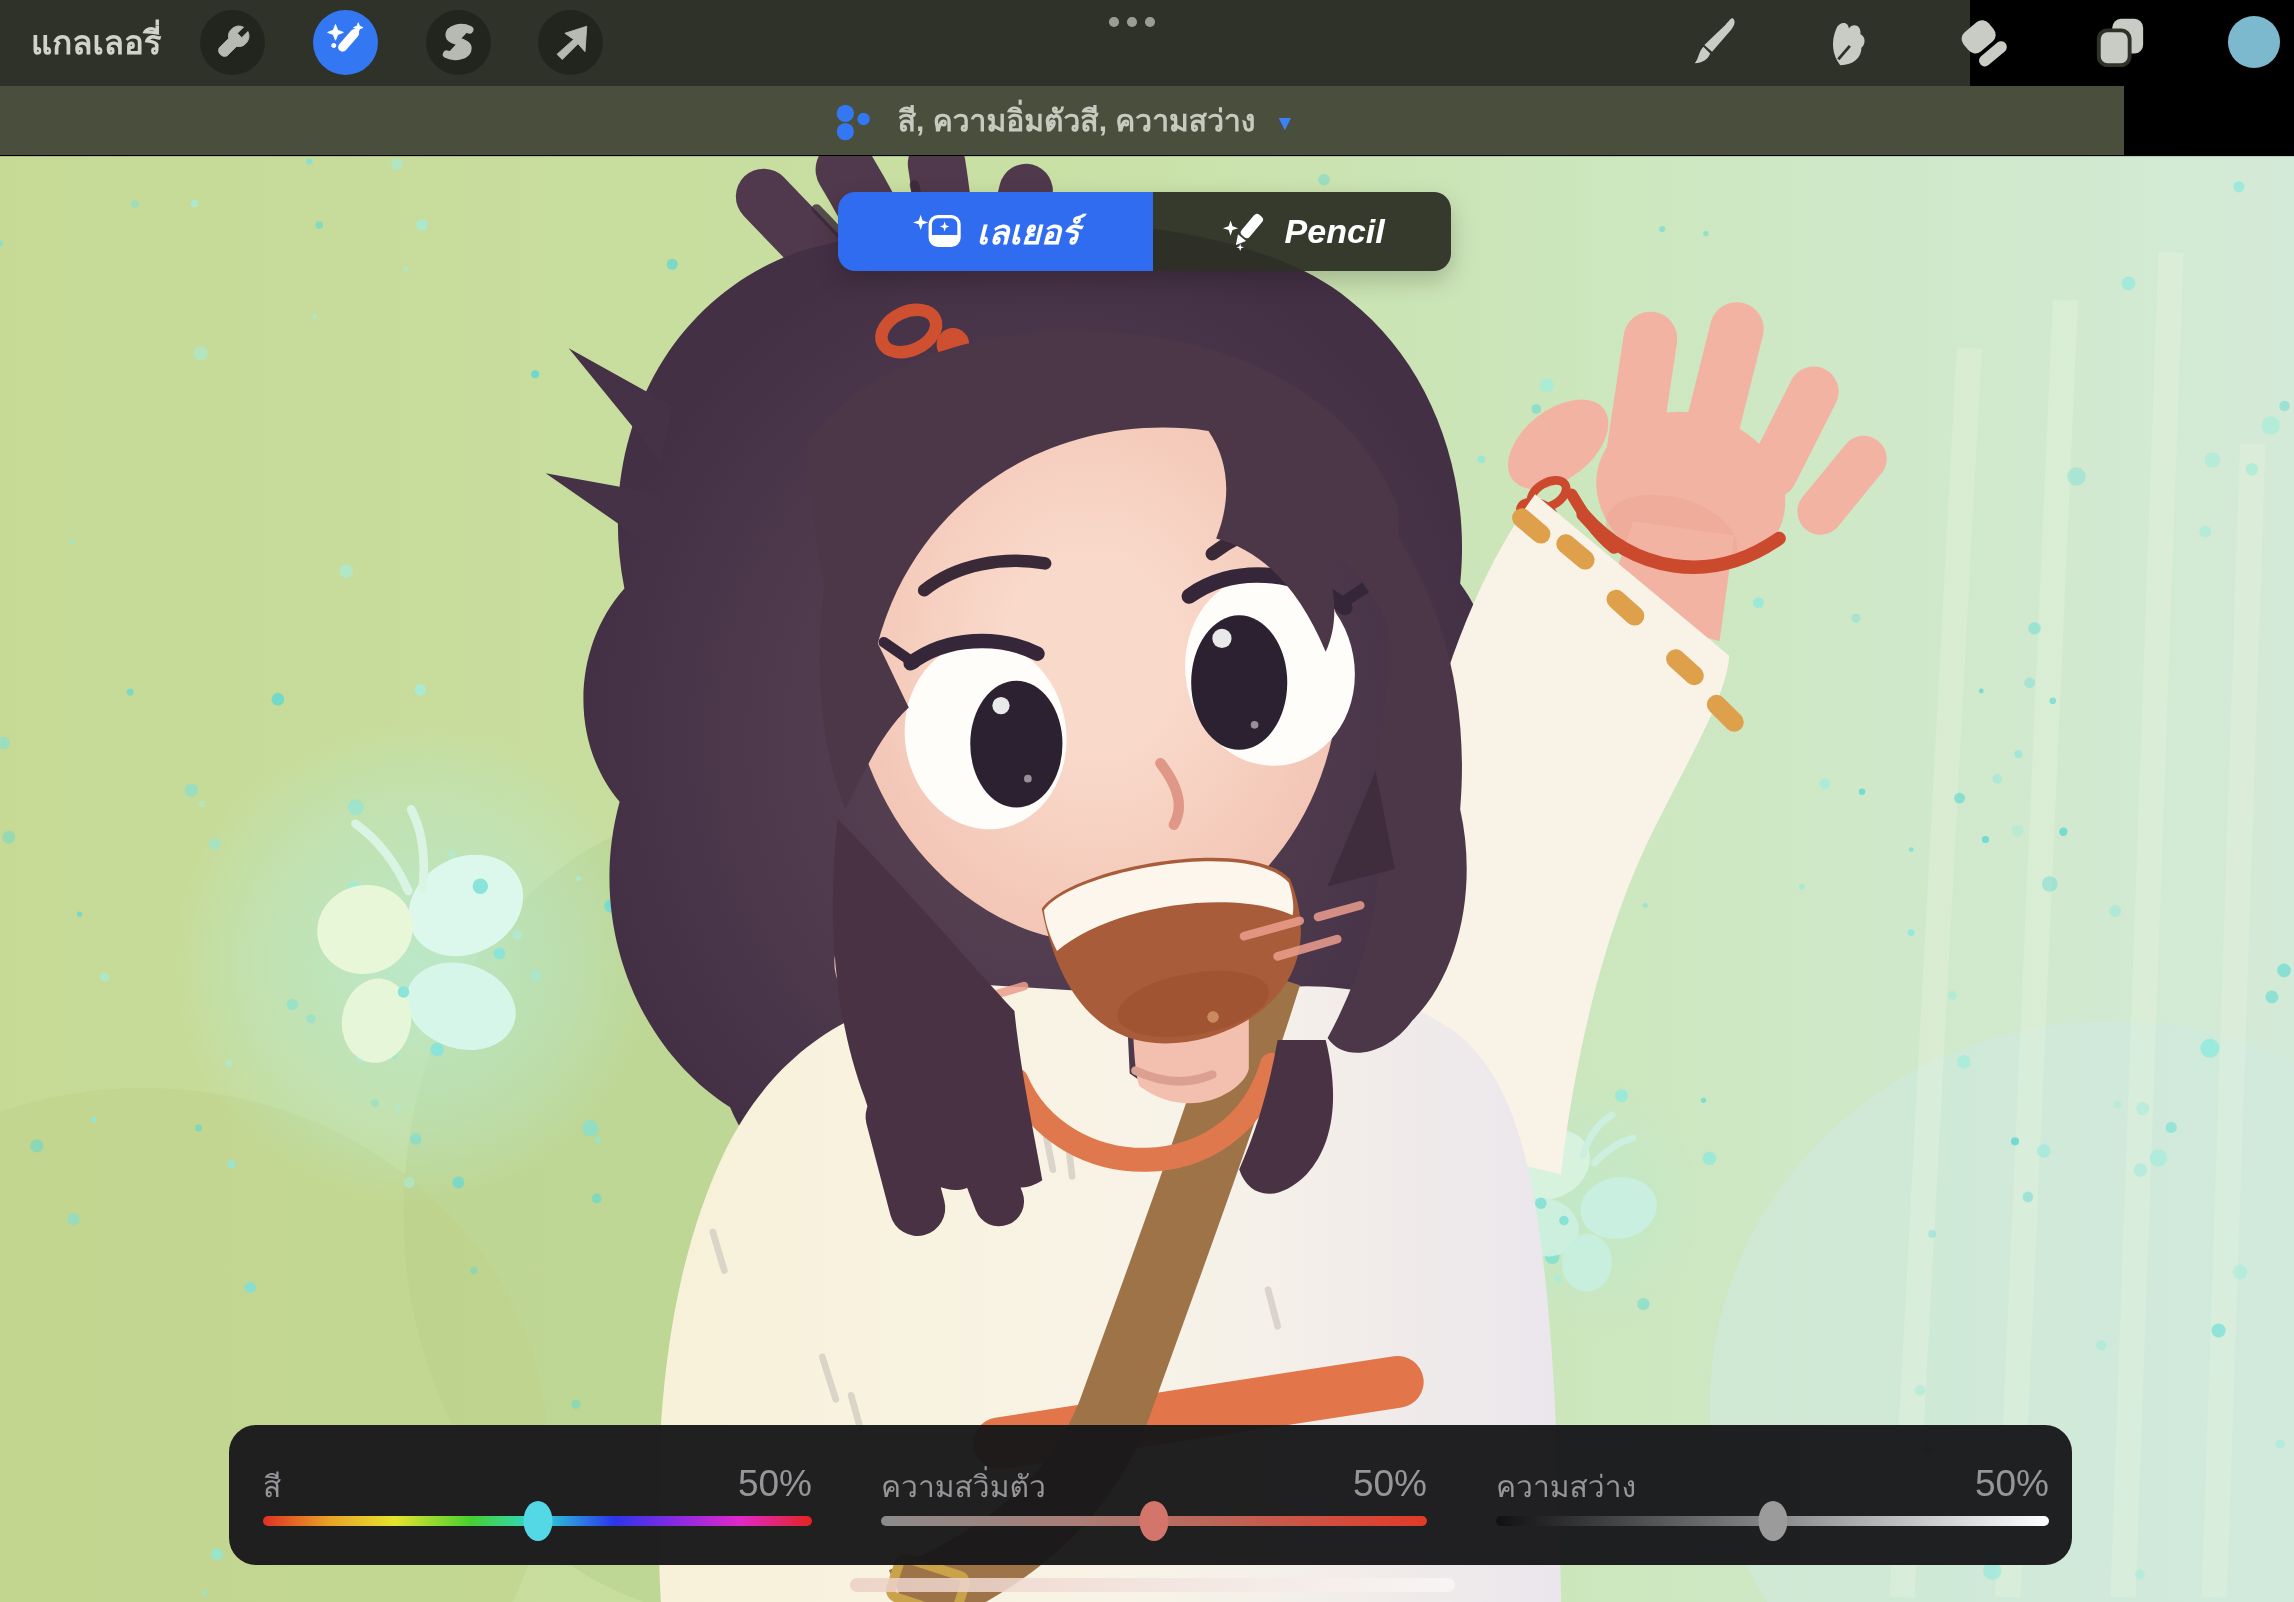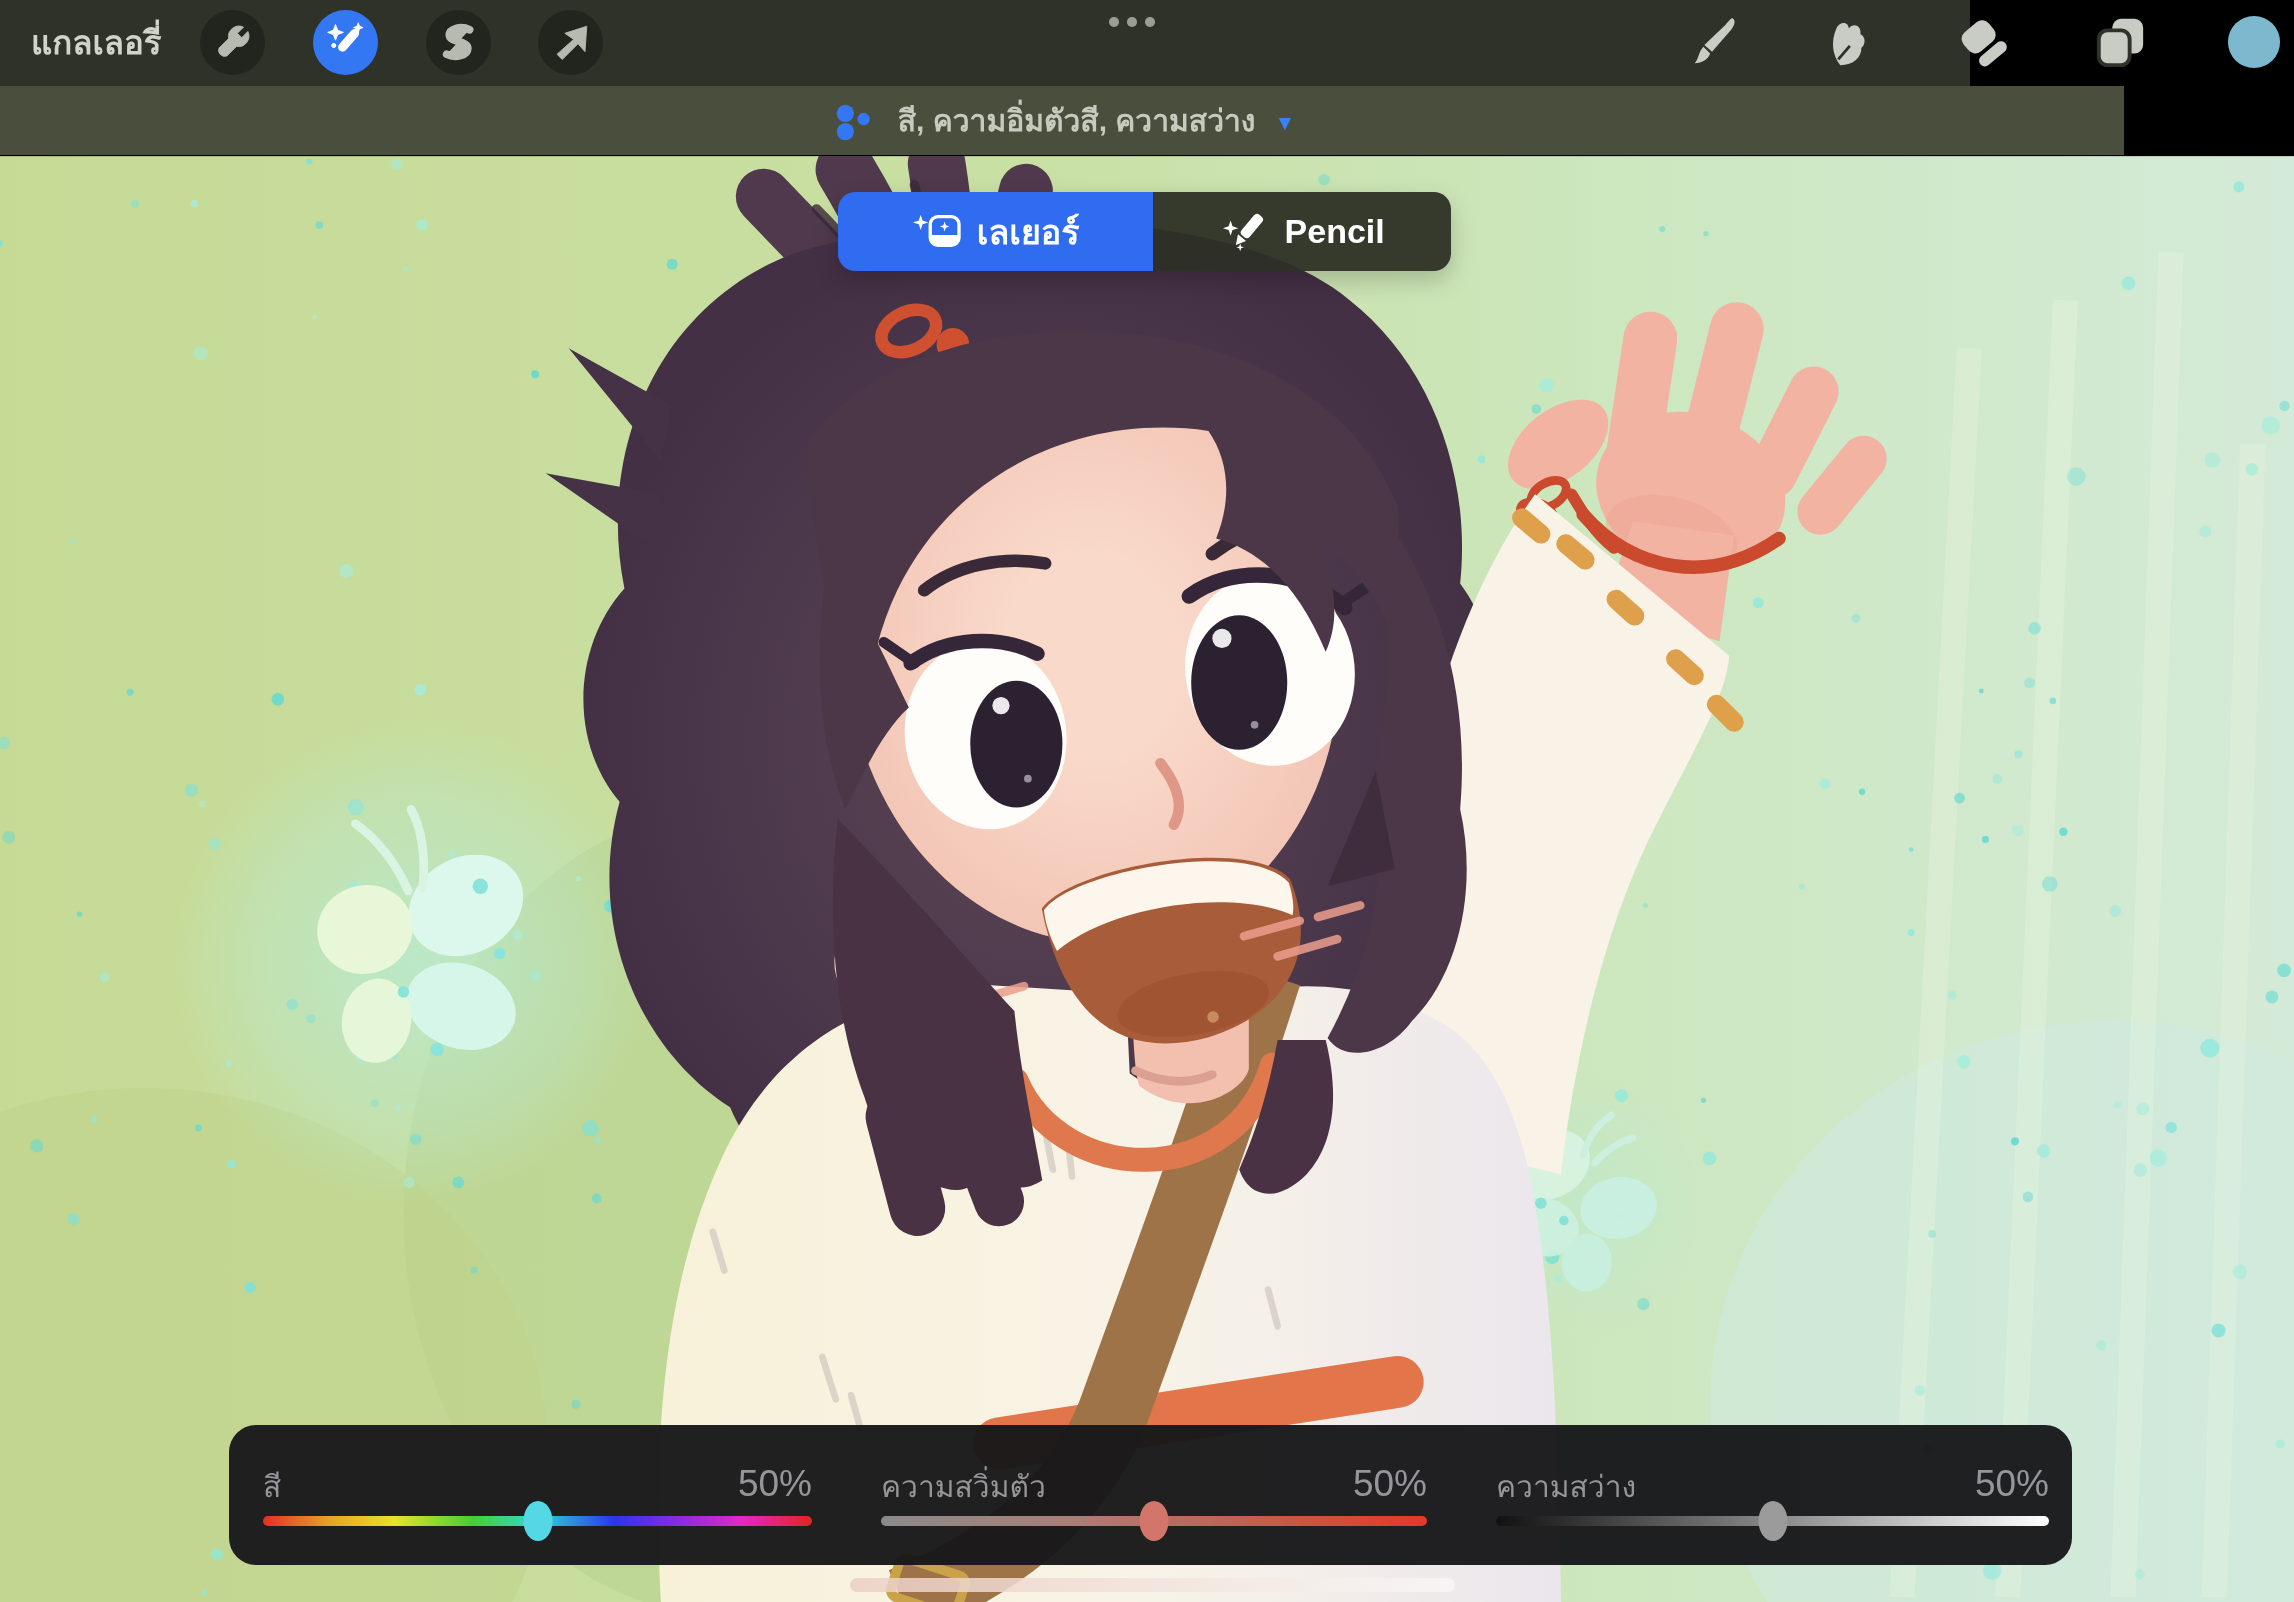--- a/index.html
+++ b/index.html
@@ -24,21 +24,21 @@
   .subbar{position:absolute;left:0;top:86px;width:2124px;height:69px;background:#4a4e3d;z-index:40;
           display:flex;align-items:center;justify-content:center;gap:19px;}
   .subbar .title{font-size:30px;font-weight:bold;color:#c7cabf;}
   .subbar .chev{font-size:21px;color:#3b82f6;transform:translateY(1.9px);}
   
   .canvas{position:absolute;left:0;top:156px;width:2294px;height:1447px;z-index:1;}
   
   .modetoggle{position:absolute;left:838px;top:192px;width:613px;height:79px;border-radius:17.3px;
       overflow:hidden;display:flex;z-index:30;box-shadow:0 9.6px 25px rgba(0,0,0,0.20);}
   .seg{display:flex;align-items:center;justify-content:center;gap:15.4px;color:#fff;
-       font-size:34px;font-weight:bold;}
+       font-size:34px;font-weight:bold;font-style:italic;}
   .seg.blue{width:315px;background:#2f6cf0;}
   .seg.dark{width:298px;background:rgba(45,48,38,0.95);}
   .seg svg{width:50px;height:46px;}
   
   .hsbpanel{position:absolute;left:229px;top:1425px;width:1843px;height:140px;border-radius:27px;
             background:rgba(23,23,25,0.96);z-index:30;}
   .sgroup{position:absolute;top:0;height:140px;}
   .slabel{position:absolute;left:0;top:38px;font-size:30px;color:#96969a;}
   .sval{position:absolute;right:0;top:38px;font-size:37px;color:#96969a;}
   .strack{position:absolute;left:0;top:91px;width:100%;height:9.6px;border-radius:5.8px;}

